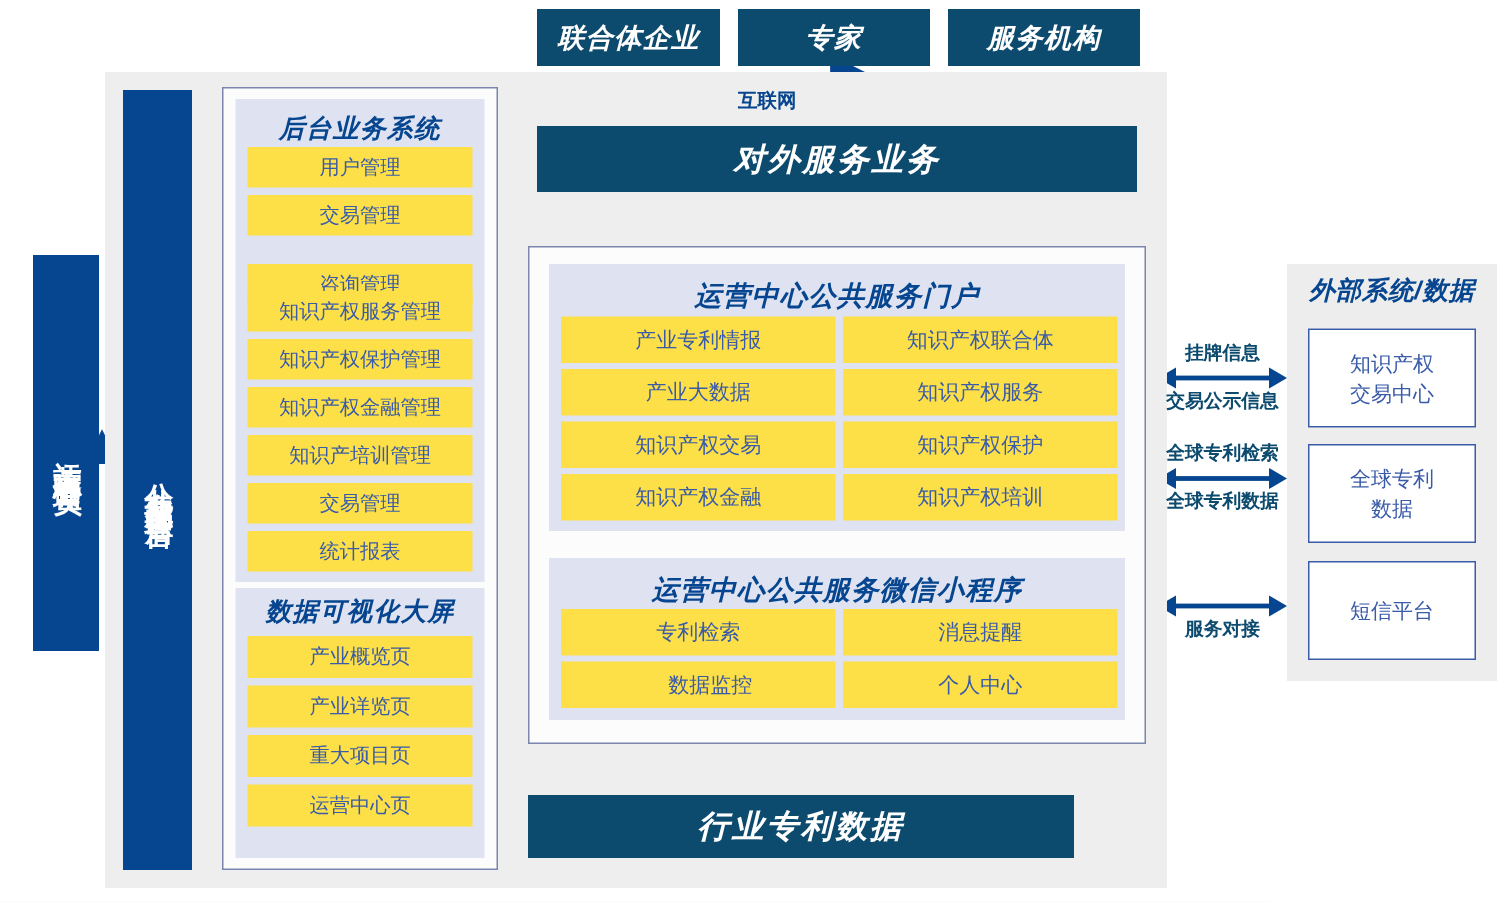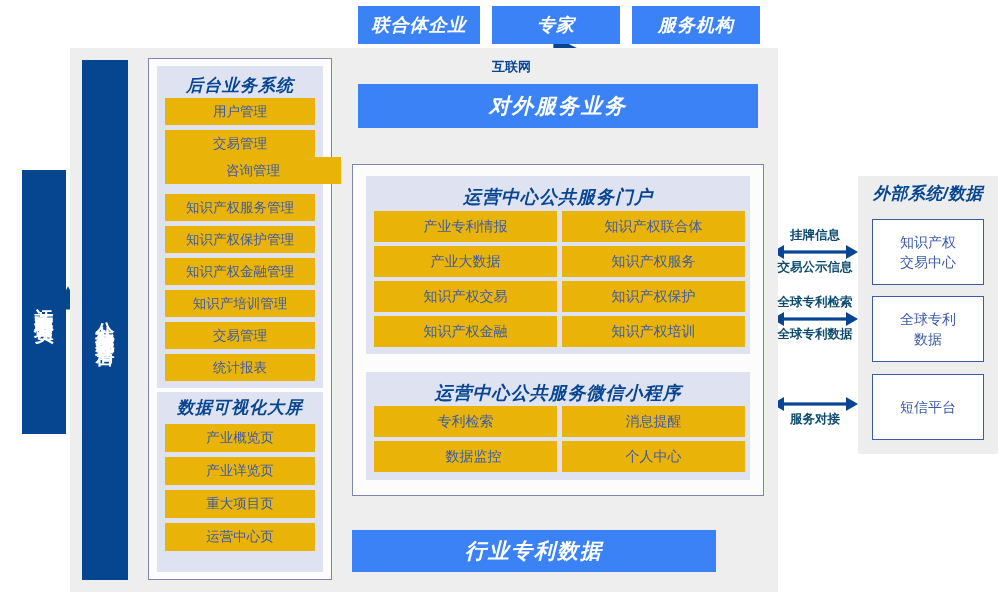--- a/index.html
+++ b/index.html
@@ -17,21 +17,21 @@
   #canvas {
     position: absolute;
     left: 0; top: 0;
     width: 1000px;
     height: 601px;
   }
   .abs { position: absolute; box-sizing: border-box; }
 
   
   .blue-box {
-    background: #3b82f6;
+    background: #0c4a6e;
     color: #ffffff;
     display: flex;
     align-items: center;
     justify-content: center;
     font-weight: bold;
     font-style: italic;
     letter-spacing: 1px;
     text-align: center;
   }
   .top-actor { font-size: 18px; }
@@ -64,21 +64,21 @@
     background: #dfe3f1;
   }
   .panel-title {
     color: #06458f;
     font-weight: bold;
     font-style: italic;
     text-align: center;
     letter-spacing: 1px;
   }
   .cell {
-    background: #eab308;
+    background: #fde047;
     color: #3a5ba8;
     display: flex;
     align-items: center;
     justify-content: center;
     font-size: 14px;
     text-align: center;
   }
   .cell.small { font-size: 13.5px; }
 
   
@@ -217,21 +217,21 @@
 
   <div class="abs vbar" style="left:82px; top:60px; width:46px; height:520px;">公共功能及管理后台</div>
 
   <div class="abs outline-box" style="left:148px; top:58px; width:184px; height:522px;"></div>
 
   <div class="abs panel" style="left:157px; top:66px; width:166px; height:322px;">
     <div class="panel-title" style="font-size:17px; padding-top:8px;">后台业务系统</div>
   </div>
   <div class="abs cell small" style="left:165px; top:98px; width:150px; height:27px;">用户管理</div>
   <div class="abs cell small" style="left:165px; top:130px; width:150px; height:27px;">交易管理</div>
-  <div class="abs cell small" style="left:165px; top:157px; width:176px; height:27px;text-align:center;">咨询管理</div>
+  <div class="abs cell small" style="left:165px; top:176px; width:150px; height:27px;text-align:center;">咨询管理</div>
   <div class="abs cell small" style="left:165px; top:194px; width:150px; height:27px;">知识产权服务管理</div>
   <div class="abs cell small" style="left:165px; top:226px; width:150px; height:27px;">知识产权保护管理</div>
   <div class="abs cell small" style="left:165px; top:258px; width:150px; height:27px;">知识产权金融管理</div>
   <div class="abs cell small" style="left:165px; top:290px; width:150px; height:27px;">知识产培训管理</div>
   <div class="abs cell small" style="left:165px; top:322px; width:150px; height:27px;">交易管理</div>
   <div class="abs cell small" style="left:165px; top:354px; width:150px; height:27px;">统计报表</div>
 
   <div class="abs panel" style="left:157px; top:392px; width:166px; height:180px;">
     <div class="panel-title" style="font-size:17px; padding-top:4px;">数据可视化大屏</div>
   </div>

